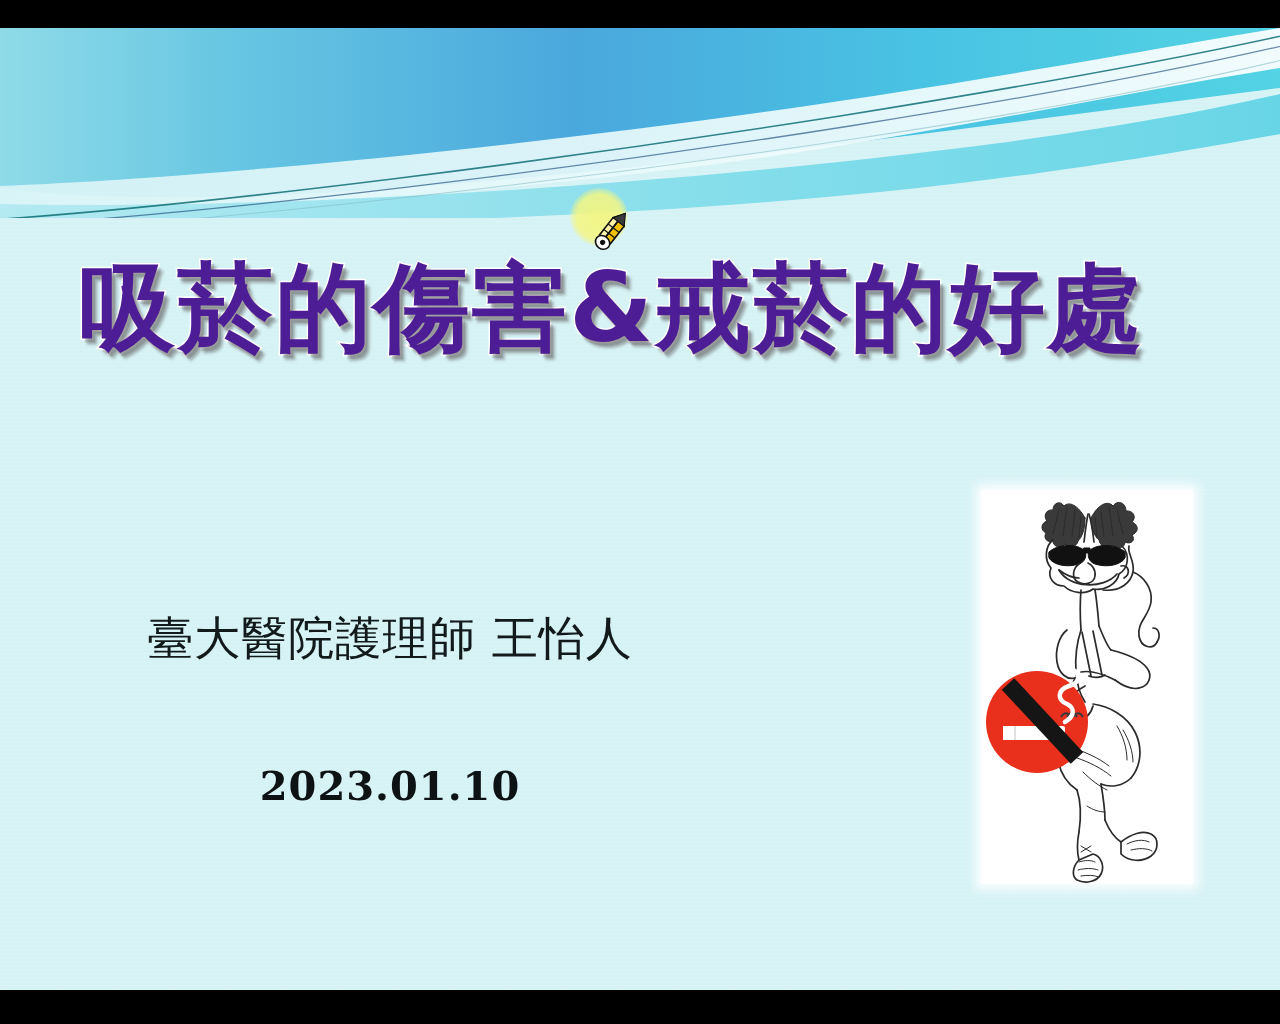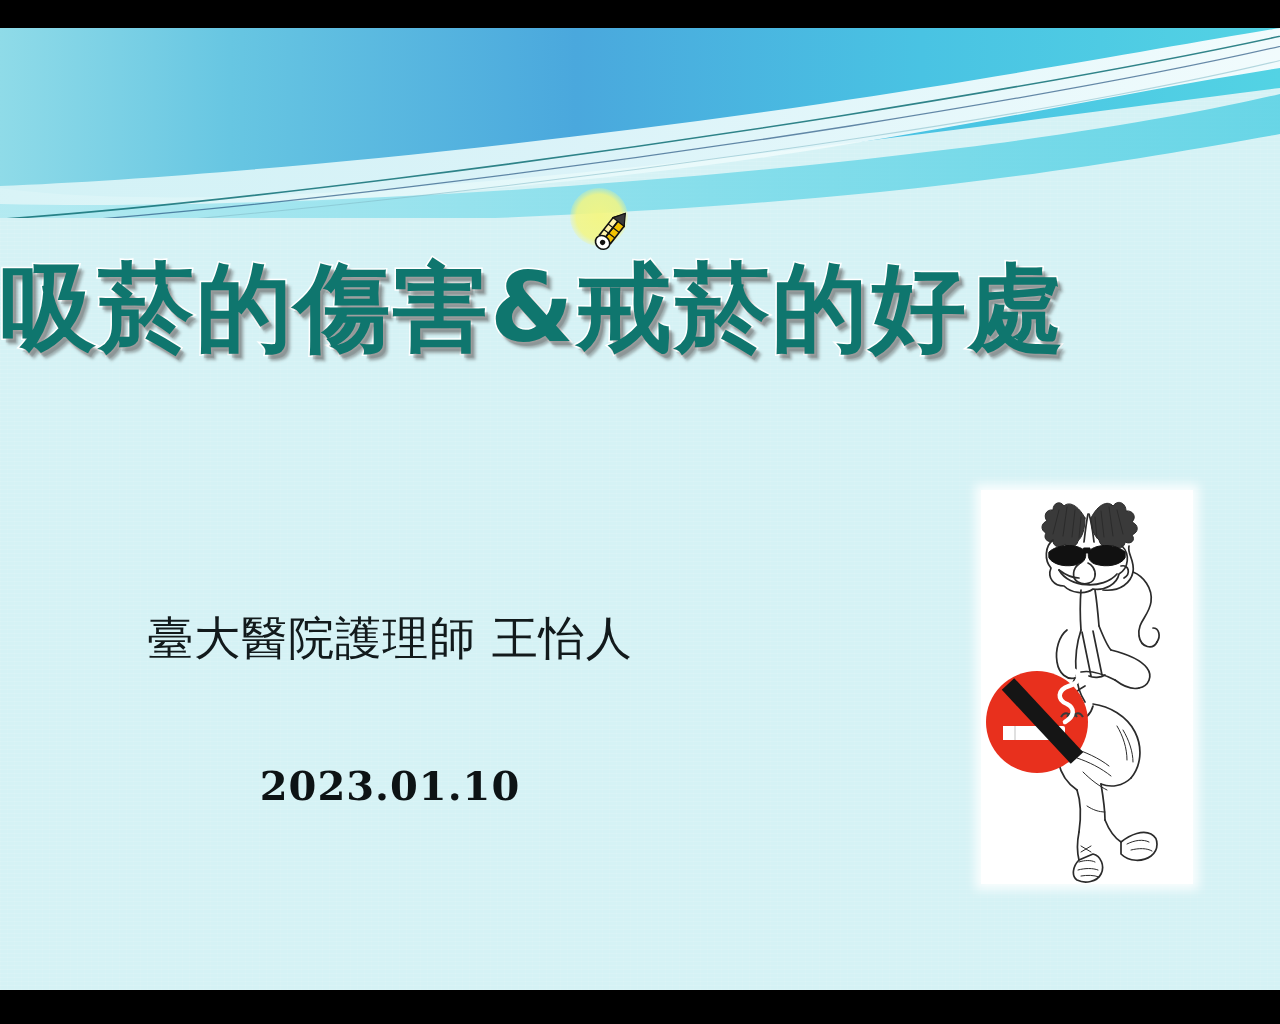--- a/index.html
+++ b/index.html
@@ -20,26 +20,27 @@
     background-image:
       repeating-linear-gradient(0deg, rgba(255,255,255,.22) 0 1px, rgba(255,255,255,0) 1px 4px),
       repeating-linear-gradient(90deg, rgba(255,255,255,.10) 0 1px, rgba(255,255,255,0) 1px 7px);
   }
 
   .wave-wrap{position:absolute;left:0;top:0;width:1280px;height:190px;}
 
   
   .title{
     position:absolute; left:0; top:228px; width:1224px;
+    text-align:center;
     font-family:"DejaVu Sans","Liberation Sans",sans-serif;
     font-weight:700;
     font-size:96px;
     line-height:104px;
     letter-spacing:2px;
-    color:#0f766e;
+    color:#4c1d95;
     -webkit-text-stroke:3px #ffffff;
     paint-order:stroke fill;
     text-shadow:
        5px 6px 3px rgba(90,90,90,.45),
        3px 4px 1px rgba(120,120,120,.35);
     white-space:nowrap;
     z-index:20;
   }
 
   

